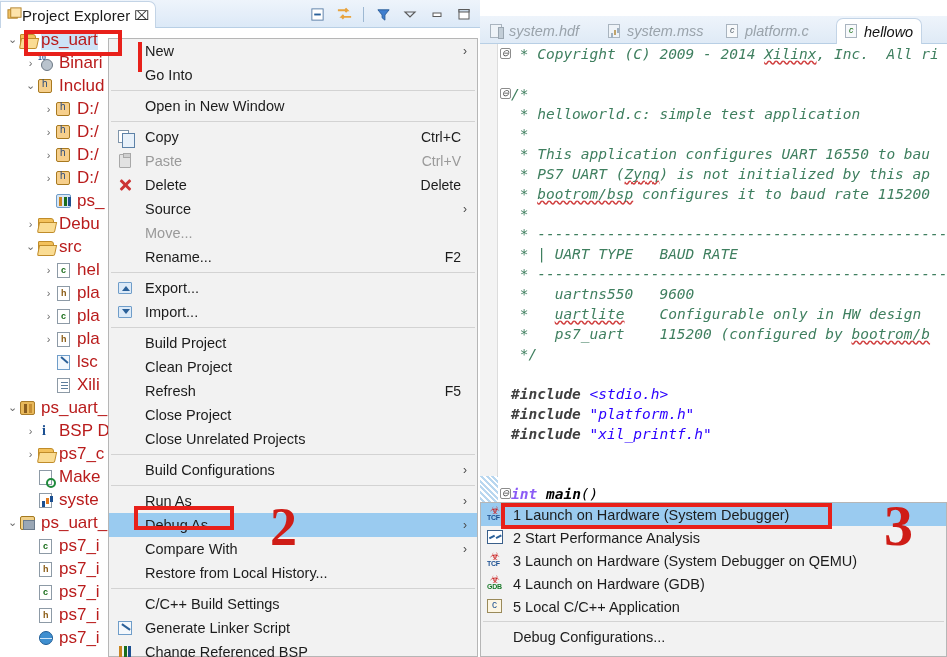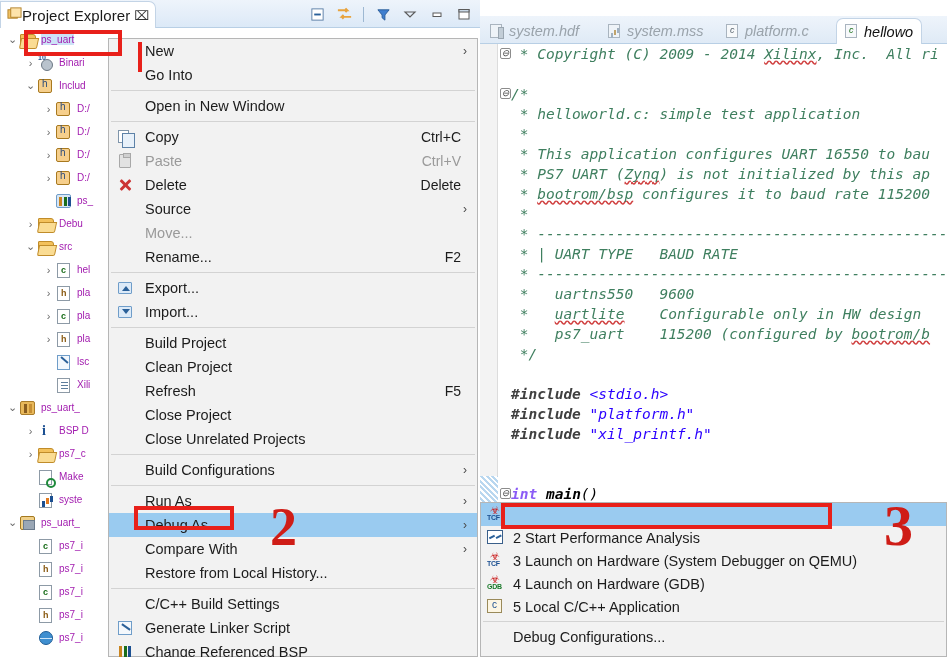--- a/index.html
+++ b/index.html
@@ -48,21 +48,21 @@
     background: #ffffff; overflow: hidden;
     font-size: 14.5px; color: #000;
   }
   .trow {
     position: relative; height: 23px; display: flex; align-items: center;
     white-space: nowrap;
   }
   .tw { width: 13px; min-width: 13px; text-align: center; color: #6b6b6b; font-size: 11px; }
   .tw.none { color: transparent; }
   .ticon { width: 18px; min-width: 18px; height: 16px; margin-right: 4px; position: relative; }
-  .tlabel { font-size: 10px; color: #a21caf; }
+  .tlabel { font-size: 17px; color: #b91c1c; }
   .trow.sel .tlabel { background: #cde3f7; }
 
   
   .ic-folder-open, .ic-folder {
     width: 16px; height: 13px; background: #f3c15b;
     border: 1px solid #c08c2a; border-radius: 1px 3px 2px 2px;
     position: absolute; top: 2px; left: 1px;
   }
   .ic-folder-open:after {
     content:''; position:absolute; left:-1px; top:3px; width:16px; height:9px;
@@ -671,20 +671,21 @@
     </div>
 
   <div id="submenu">
       <div class="smi hl">
         <span class="smicon">
           <span class="tcf">
             <span class="bug">☣</span>
             <span class="tag blue">TCF</span>
           </span>
         </span>
+        <span>1 Launch on Hardware (System Debugger)</span>
       </div>
       <div class="smi">
         <span class="smicon">
           <span class="perf"></span>
         </span>
         <span>2 Start Performance Analysis</span>
       </div>
       <div class="smi">
         <span class="smicon">
           <span class="tcf">

